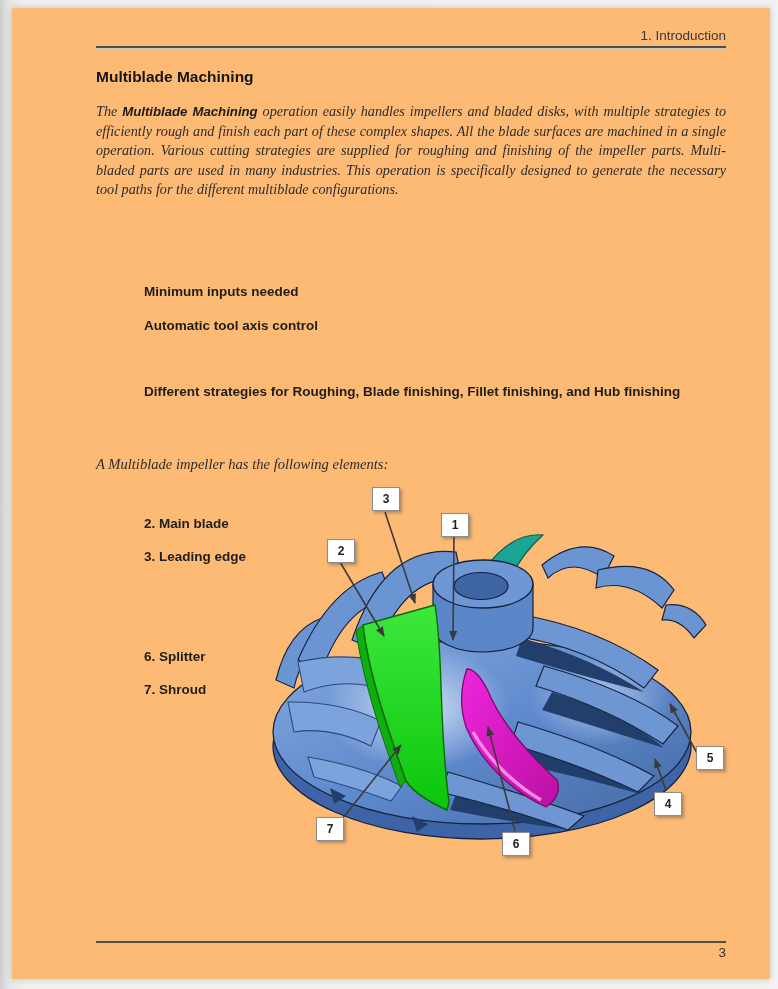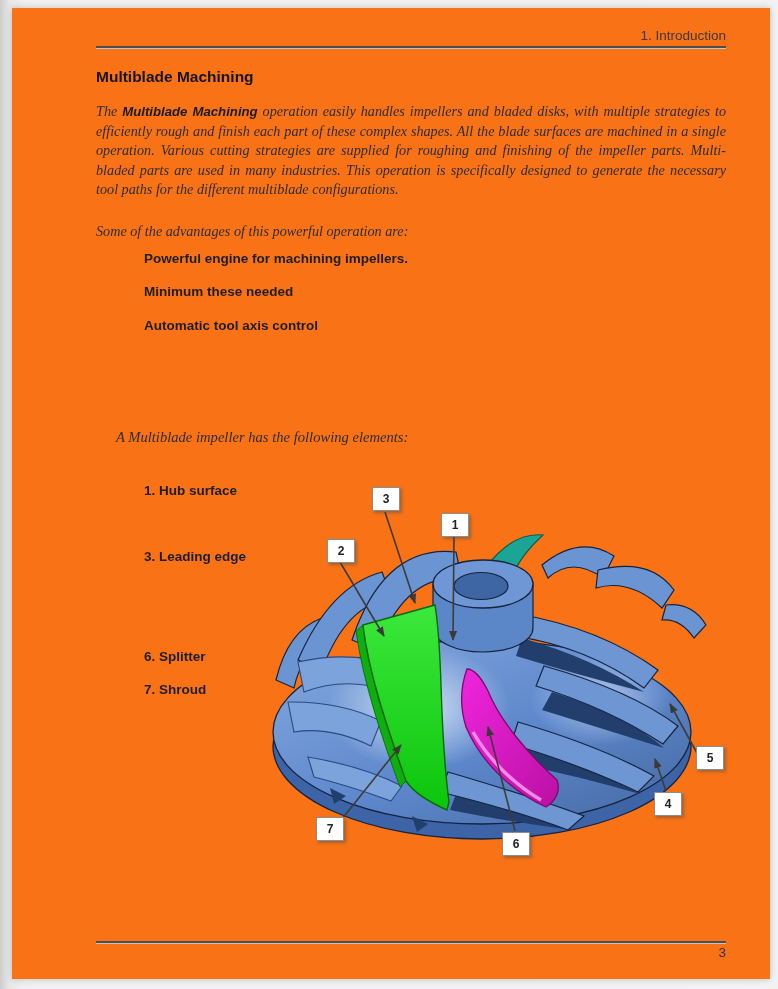--- a/index.html
+++ b/index.html
@@ -3,21 +3,21 @@
 <meta charset="utf-8">
 <style>
   html,body{margin:0;padding:0;}
   body{
     width:778px;height:989px;position:relative;overflow:hidden;
     background:linear-gradient(90deg,#cdcdcd 0px,#e7e7e7 9px,#f1f1f1 26px,#f2f2f2 100%);
     font-family:"Liberation Sans",sans-serif;
   }
   .page{
     position:absolute;left:12px;top:8px;width:758px;height:971px;
-    background:#f97316;box-shadow:0 0 7px rgba(0,0,0,0.20);
+    background:#fdba74;box-shadow:0 0 7px rgba(0,0,0,0.20);
   }
   .abs{position:absolute;}
   .header-right{
     left:84px;top:20px;width:630px;text-align:right;
     font-size:13.5px;color:#3a3a3a;
   }
   .rule{
     left:84px;width:630px;height:0;
     border-top:2px solid #4e4e4e;border-bottom:1px solid #c3c3c3;
   }
@@ -29,21 +29,21 @@
   }
   .body-text{
     left:84px;width:630px;
     font-family:"Liberation Serif",serif;
     font-size:14.2px;line-height:19.5px;color:#2d2d2d;
     text-align:justify;
     font-style:italic;
   }
   .intro-para{top:94px;}
   .lead-1{top:214px;text-align:left;}
-  .lead-2{top:420px;text-align:left;font-size:14.6px;margin-left:20px;}
+  .lead-2{top:447px;text-align:left;font-size:14.6px;}
   .list-item{
     left:132px;width:580px;
     font-size:13.5px;font-weight:bold;color:#1e1e1e;
   }
   .inline-bold{
     font-family:"Liberation Sans",sans-serif;
     font-weight:bold;font-size:13.2px;color:#1a1a1a;
   }
   .figure{
     left:258px;top:462px;width:470px;height:420px;
@@ -65,29 +65,28 @@
 
 <div class="page">
 
   <div class="abs header-right">1. Introduction</div>
   <div class="abs rule rule-top"></div>
 
   <div class="abs page-title">Multiblade Machining</div>
 
   <div class="abs body-text intro-para"><span>The </span><span class="inline-bold">Multiblade Machining</span><span> operation easily handles impellers and bladed disks, with multiple strategies to efficiently rough and finish each part of these complex shapes. All the blade surfaces are machined in a single operation. Various cutting strategies are supplied for roughing and finishing of the impeller parts. Multi-bladed parts are used in many industries. This operation is specifically designed to generate the necessary tool paths for the different multiblade configurations.</span></div>
 
-  <div class="abs body-text lead-1">Some of the advantages of this powerful operation are:</div>
 
-  <div class="abs list-item" style="top:243px">Powerful engine for machining impellers.</div>
-  <div class="abs list-item" style="top:276px">Minimum these needed</div>
+  <div class="abs list-item" style="top:276px">Minimum inputs needed</div>
   <div class="abs list-item" style="top:310px">Automatic tool axis control</div>
+  <div class="abs list-item" style="top:376px">Different strategies for Roughing, Blade finishing, Fillet finishing, and Hub finishing</div>
 
   <div class="abs body-text lead-2">A Multiblade impeller has the following elements:</div>
 
-  <div class="abs list-item" style="top:475px">1. Hub surface</div>
+  <div class="abs list-item" style="top:508px">2. Main blade</div>
   <div class="abs list-item" style="top:541px">3. Leading edge</div>
   <div class="abs list-item" style="top:641px">6. Splitter</div>
   <div class="abs list-item" style="top:674px">7. Shroud</div>
 
   <div class="abs figure">
     <svg viewBox="0 0 470 420">
       <defs>
         <linearGradient id="gDisc" x1="0" y1="0" x2="1" y2="1">
           <stop offset="0" stop-color="#85aade"></stop>
           <stop offset="0.55" stop-color="#5d87cc"></stop>

